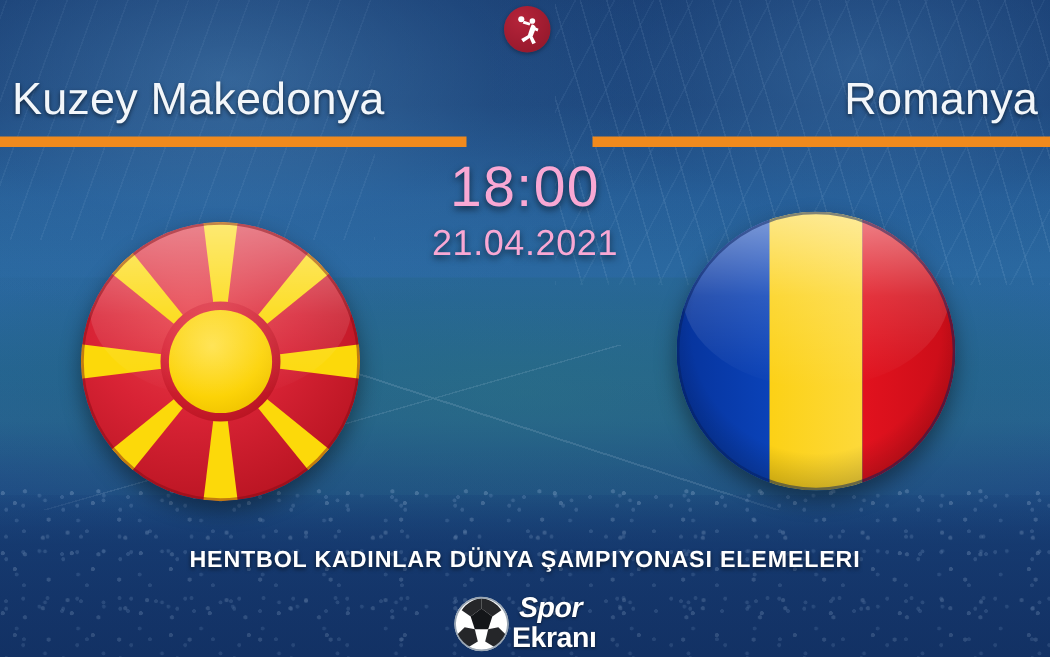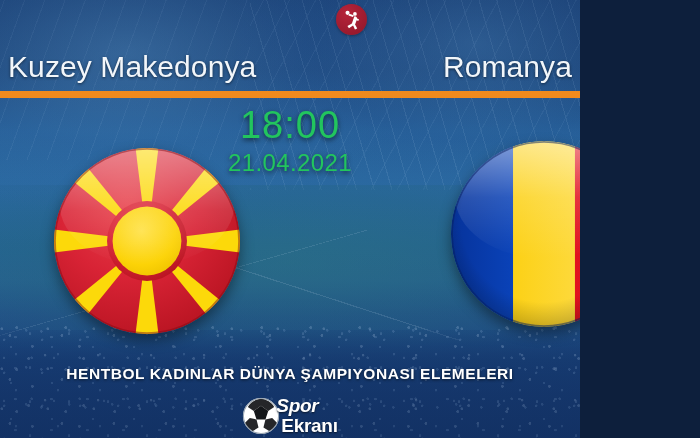--- a/index.html
+++ b/index.html
@@ -2,21 +2,21 @@
 <html><head>
 <meta charset="utf-8">
 <style>
   html, body {
     margin: 0;
     padding: 0;
     background: #0d1f3c;
   }
   #stage {
     position: relative;
-    width: 580px;
+    width: 700px;
     height: 438px;
     overflow: hidden;
     font-family: "Liberation Sans", sans-serif;
     background: #1d4f87;
     user-select: none;
   }
 
   
   .bg-layer { position: absolute; inset: 0; }
 
@@ -147,21 +147,21 @@
     background: #f08a1d;
   }
   .rule-left  { left: 0px;  width: 311px; }
   .rule-right { right: 0px; width: 305px; }
 
   
   .kickoff {
     position: absolute;
     left: 0; right: 0; top: 104px;
     text-align: center;
-    color: #22c55e;
+    color: #f9a8d4;
   }
   .kickoff-time {
     font-size: 38px;
     line-height: 42px;
     letter-spacing: 1px;
     text-shadow: 0 2px 5px rgba(0,0,0,.6);
   }
   .kickoff-date {
     font-size: 24px;
     line-height: 28px;
@@ -195,20 +195,21 @@
     white-space: nowrap;
   }
 
   .brand {
     position: absolute;
     left: 0; right: 0; top: 396px;
     display: flex;
     align-items: center;
     justify-content: center;
     gap: 3px;
+    text-align: center;
   }
   .brand-ball { width: 38px; height: 38px; flex: none; }
   .brand-ball svg { display: block; }
   .brand-words {
     display: flex;
     flex-direction: column;
     line-height: 1;
     color: #ffffff;
     text-shadow: 0 1px 2px rgba(0,0,0,.6);
   }

